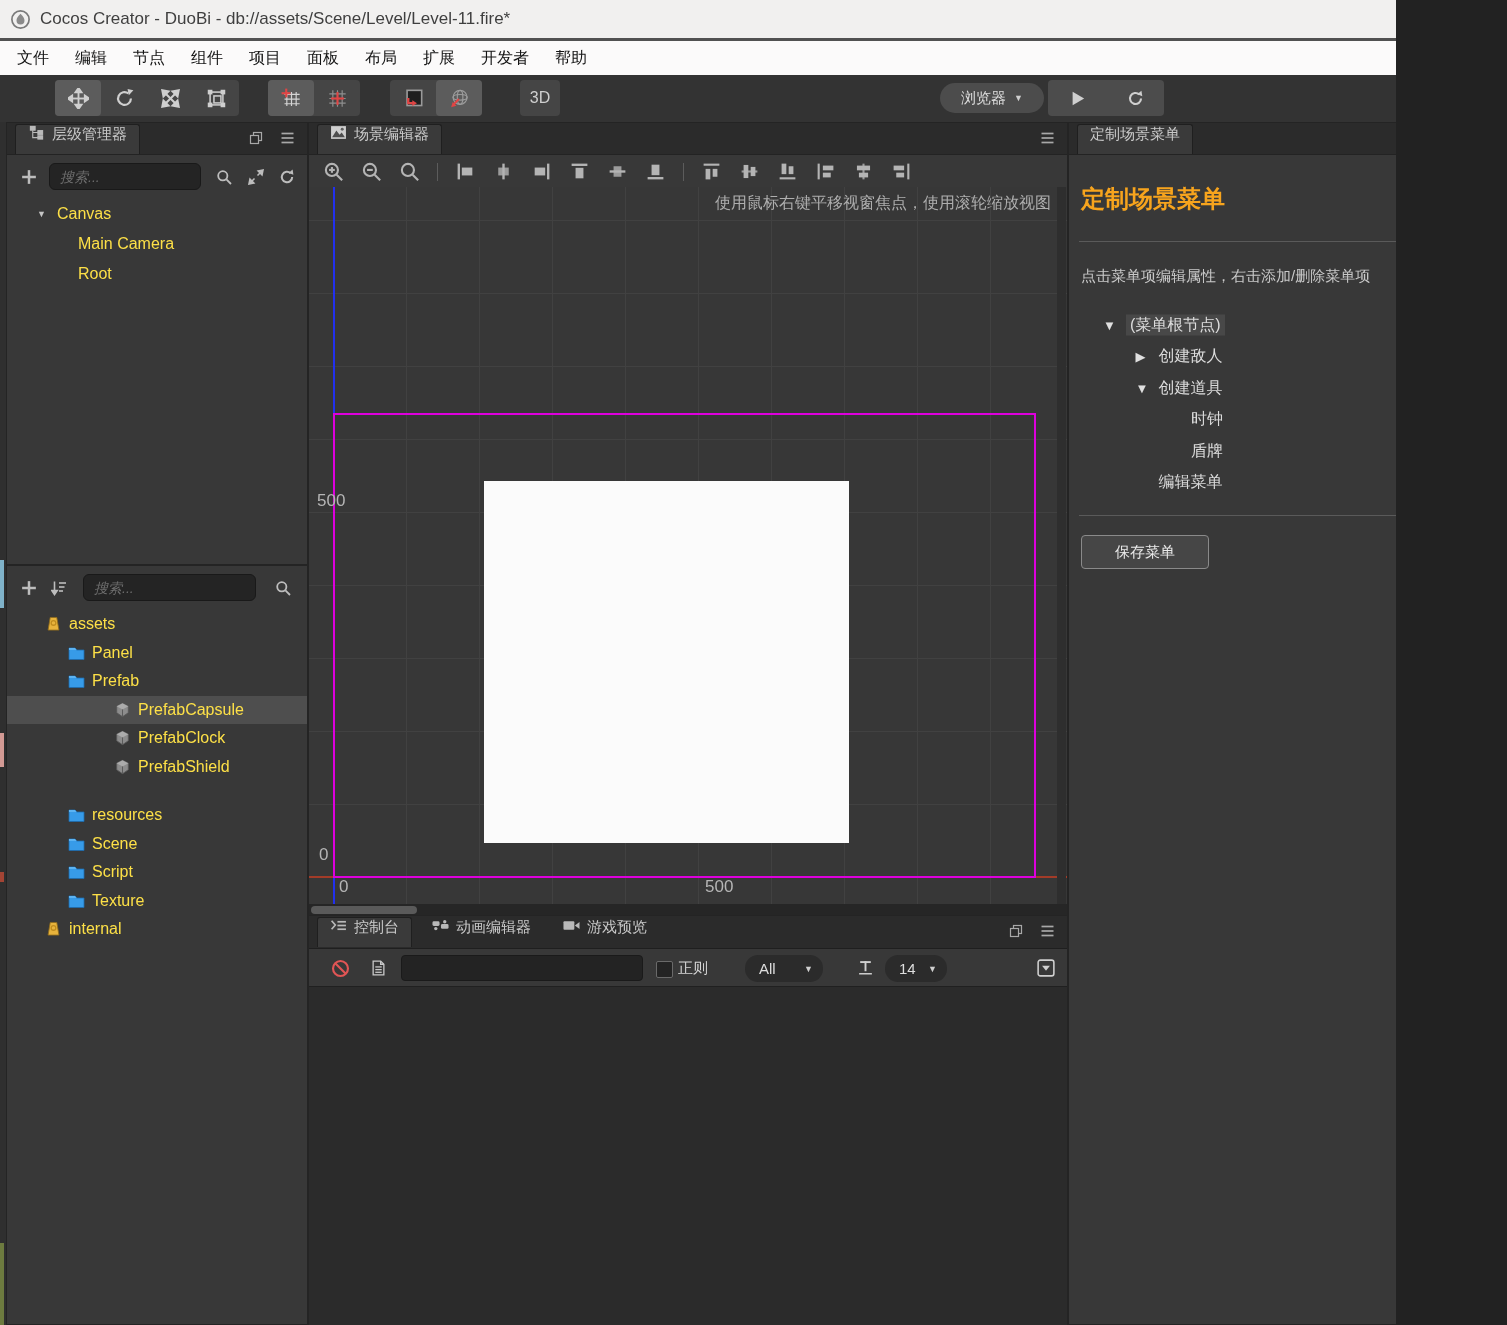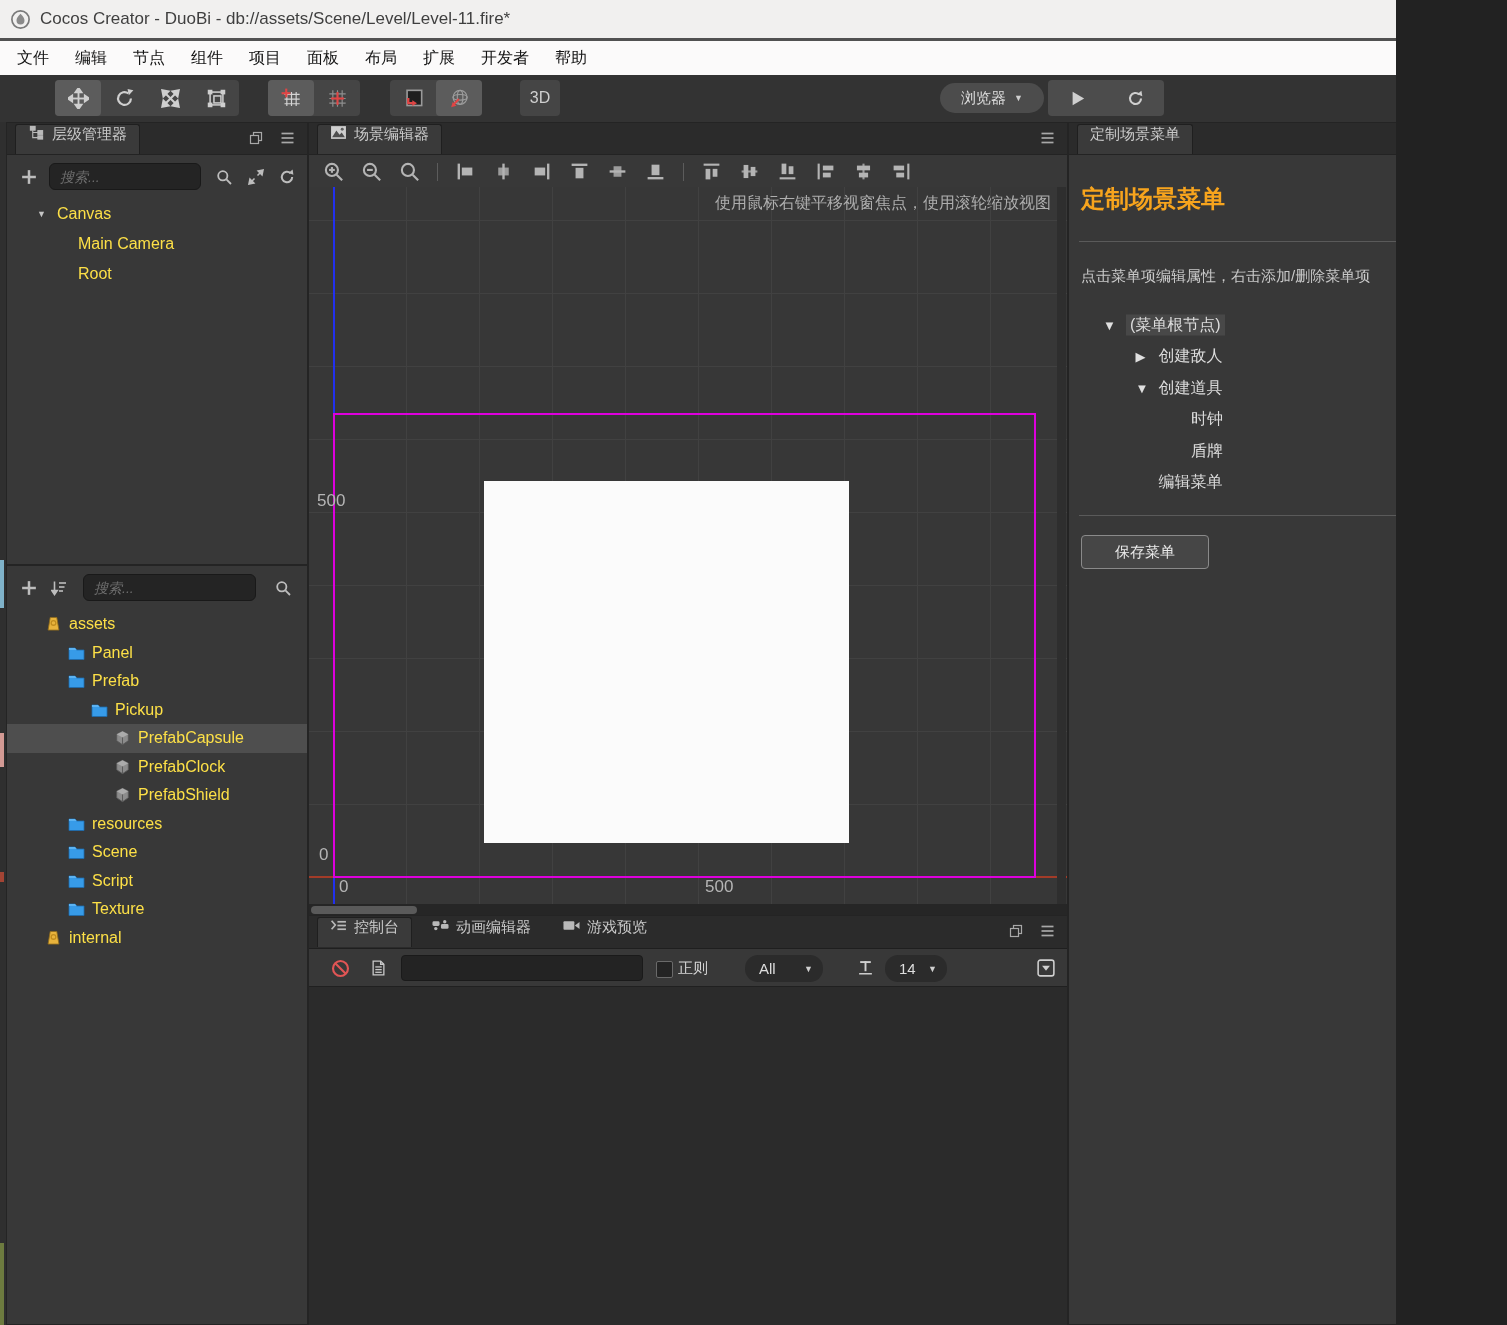--- a/index.html
+++ b/index.html
@@ -381,30 +381,20 @@
         <div class="tree-row" style="height: 28.5px;">
           <span class="tree-arrow" style="left: 66px; font-size: 9px;">▼</span>
           <span class="icon node-icon" style="left: 61px;">
             <svg viewBox="0 0 17 14">
               <path d="M1 2 h6 l1.6 2 H16 v9.5 H1 Z" fill="#379BE8" stroke="#1d6cae" stroke-width="0.8"></path>
               <path d="M1 2 h6 l1.6 2 H1 Z" fill="#5cb3f2"></path>
             </svg>
           </span>
           <span class="tree-label" style="left: 85px;">Prefab</span>
         </div>
-        <div class="tree-row" style="height: 28.5px;">
-          <span class="tree-arrow" style="left: 89px; font-size: 9px;">▼</span>
-          <span class="icon node-icon" style="left: 84px;">
-            <svg viewBox="0 0 17 14">
-              <path d="M1 2 h6 l1.6 2 H16 v9.5 H1 Z" fill="#379BE8" stroke="#1d6cae" stroke-width="0.8"></path>
-              <path d="M1 2 h6 l1.6 2 H1 Z" fill="#5cb3f2"></path>
-            </svg>
-          </span>
-          <span class="tree-label" style="left: 108px;">Pickup</span>
-        </div>
         <div class="tree-row selected" style="height: 28.5px;">
           <span class="icon node-icon" style="left: 107px;">
             <svg viewBox="0 0 16 16">
               <path d="M8 0.8 L14.2 3.9 L14.2 11 L8 15.2 L1.8 11 L1.8 3.9 Z" fill="#8c8c8c" stroke="#585858"></path>
               <path d="M8 0.8 L14.2 3.9 L8 7.4 L1.8 3.9 Z" fill="#ababab"></path>
               <line x1="8" y1="7.4" x2="8" y2="15.2" stroke="#585858"></line>
             </svg>
           </span>
           <span class="tree-label" style="left: 131px;">PrefabCapsule</span>
         </div>
@@ -421,21 +411,21 @@
         <div class="tree-row" style="height: 28.5px;">
           <span class="icon node-icon" style="left: 107px;">
             <svg viewBox="0 0 16 16">
               <path d="M8 0.8 L14.2 3.9 L14.2 11 L8 15.2 L1.8 11 L1.8 3.9 Z" fill="#8c8c8c" stroke="#585858"></path>
               <path d="M8 0.8 L14.2 3.9 L8 7.4 L1.8 3.9 Z" fill="#ababab"></path>
               <line x1="8" y1="7.4" x2="8" y2="15.2" stroke="#585858"></line>
             </svg>
           </span>
           <span class="tree-label" style="left: 131px;">PrefabShield</span>
         </div>
-        <div class="tree-row" style="height: 28.5px;">
+        <div class="tree-row" style="height: 28.5px; margin-top: 20px;">
           <span class="tree-arrow" style="left: 66px; font-size: 9px;">▶</span>
           <span class="icon node-icon" style="left: 61px;">
             <svg viewBox="0 0 17 14">
               <path d="M1 2 h6 l1.6 2 H16 v9.5 H1 Z" fill="#379BE8" stroke="#1d6cae" stroke-width="0.8"></path>
               <path d="M1 2 h6 l1.6 2 H1 Z" fill="#5cb3f2"></path>
             </svg>
           </span>
           <span class="tree-label" style="left: 85px;">resources</span>
         </div>
         <div class="tree-row" style="height: 28.5px;">

